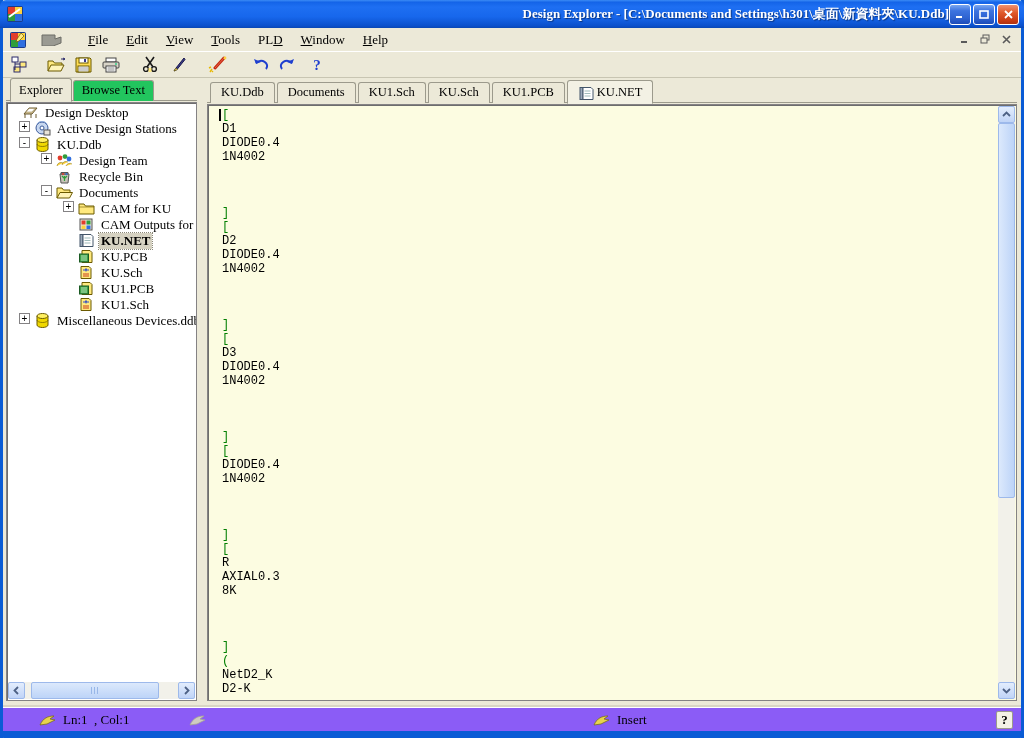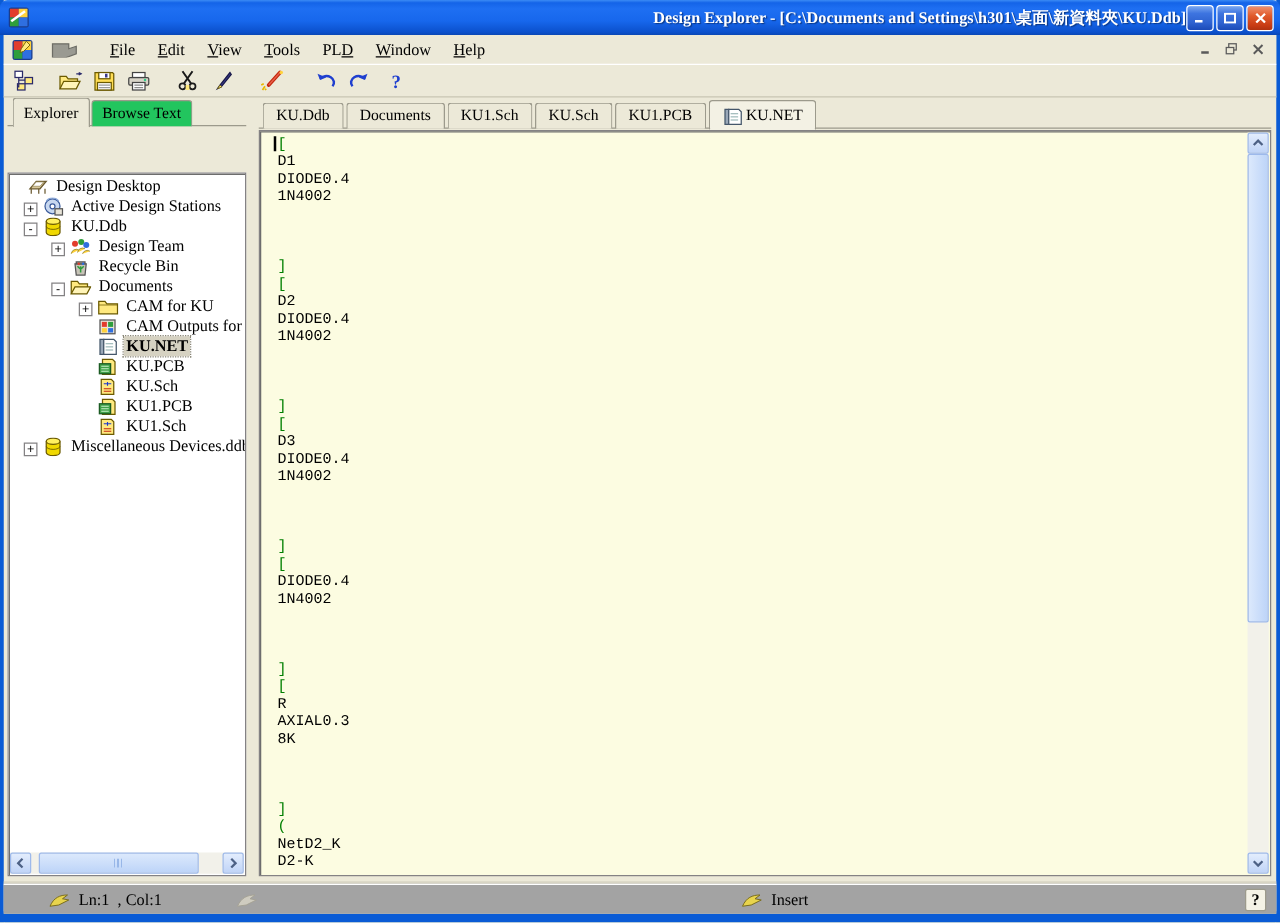--- a/index.html
+++ b/index.html
@@ -36,32 +36,32 @@
 
   
   .toolbar { height:26px; display:flex; align-items:center; padding:1px 4px;
     border-bottom:1px solid #C8C5B2; background:#ECE9D8; }
   .tool-btn { width:25px; height:23px; display:flex; align-items:center; justify-content:center;
     border:1px solid transparent; cursor:pointer; }
 
   
   .content { display:flex; height:625px; }
 
-  .left-panel { width:194px; flex:0 0 auto; display:flex; flex-direction:column; padding:2px 0 2px 3px;gap:36px; }
+  .left-panel { width:194px; flex:0 0 auto; display:flex; flex-direction:column; padding:2px 0 2px 3px; }
   .panel-tabs { height:21px; display:flex; align-items:flex-end; padding-left:4px; position:relative; }
   .panel-tabs::after { content:""; position:absolute; left:0; right:0; bottom:0; border-bottom:1px solid #9C9A8C; }
   .ptab { padding:2px 8px 3px; border:1px solid #9C9A8C; border-bottom:none; background:#22c55e;
     border-top-left-radius:3px; border-top-right-radius:3px; margin-right:1px; cursor:pointer;
     font-size:12.5px; position:relative; z-index:1; white-space:nowrap; }
   .ptab.active { background:#ECE9D8; padding-top:4px; bottom:-1px; border-bottom:1px solid #ECE9D8; }
 
   .tree-box { flex:1 1 auto; margin-top:1px; background:#fff; position:relative; overflow:hidden;
     border:1px solid #848284; box-shadow:inset 1px 1px 0 #6d6d6d; }
   .tree { position:absolute; top:2px; left:0; right:0; bottom:18px; overflow:hidden; }
-  .tree-row { height:16px; display:flex; align-items:flex-end; white-space:nowrap; font-size:13px; cursor:pointer; }
+  .tree-row { height:16px; display:flex; align-items:flex-start; white-space:nowrap; font-size:13px; cursor:pointer; }
   .expander { width:11px; height:11px; border:1px solid #848284; background:#fff; flex:0 0 auto;
     display:flex; align-items:center; justify-content:center; font:10px "Liberation Sans",sans-serif;
     line-height:9px; margin-right:4px; color:#000; }
   .exp-spacer { width:15px; flex:0 0 auto; }
   .tree-ico { width:17px; height:15px; margin-right:4px; flex:0 0 auto; }
   .tree-label { padding:0 2px; }
   .tree-row.selected .tree-label { background:#D6D2C2; font-weight:bold; outline:1px dotted #8a8778; }
 
   
   .hscroll { position:absolute; left:1px; right:1px; bottom:1px; height:17px; background:#F2F1EA; display:flex; }
@@ -94,21 +94,21 @@
   .caret { position:absolute; left:-3px; top:1px; width:2px; height:12px; background:#000; }
 
   .vscroll { position:absolute; top:1px; right:1px; bottom:1px; width:17px; background:#F2F1EA;
     display:flex; flex-direction:column; }
   .v-thumb { height:375px; margin-top:0; border:1px solid #9DB9EB; border-radius:2px;
     background:linear-gradient(90deg,#DCE9FC,#BDD4F8); cursor:pointer; }
   .v-track-gap { flex:1 1 auto; }
 
   
   .status-gap { height:4px; }
-  .statusbar { height:24px; position:relative; background:#a3a3a3; border-top:1px solid #fff;
+  .statusbar { height:24px; position:relative; background:#8b5cf6; border-top:1px solid #fff;
     box-shadow:0 -2px 0 #D8D5C4; font-size:13px; }
   .st-item { position:absolute; top:0; height:24px; display:flex; align-items:center; gap:6px; white-space:pre; }
   .st-pos { left:36px; }
   .st-mid { left:186px; }
   .st-ins { left:590px; }
   .st-help { right:8px; width:17px; height:18px; top:3px; border:1px solid #9C9A8C; border-radius:2px;
     background:#F4F2E6; display:flex; align-items:center; justify-content:center; font-weight:bold; cursor:pointer; }
   .bottom-border { height:7px; background:#0A5BD5; margin:0 -3px; border-bottom-left-radius:4px; border-bottom-right-radius:4px; }
 
   svg { display:block; }

